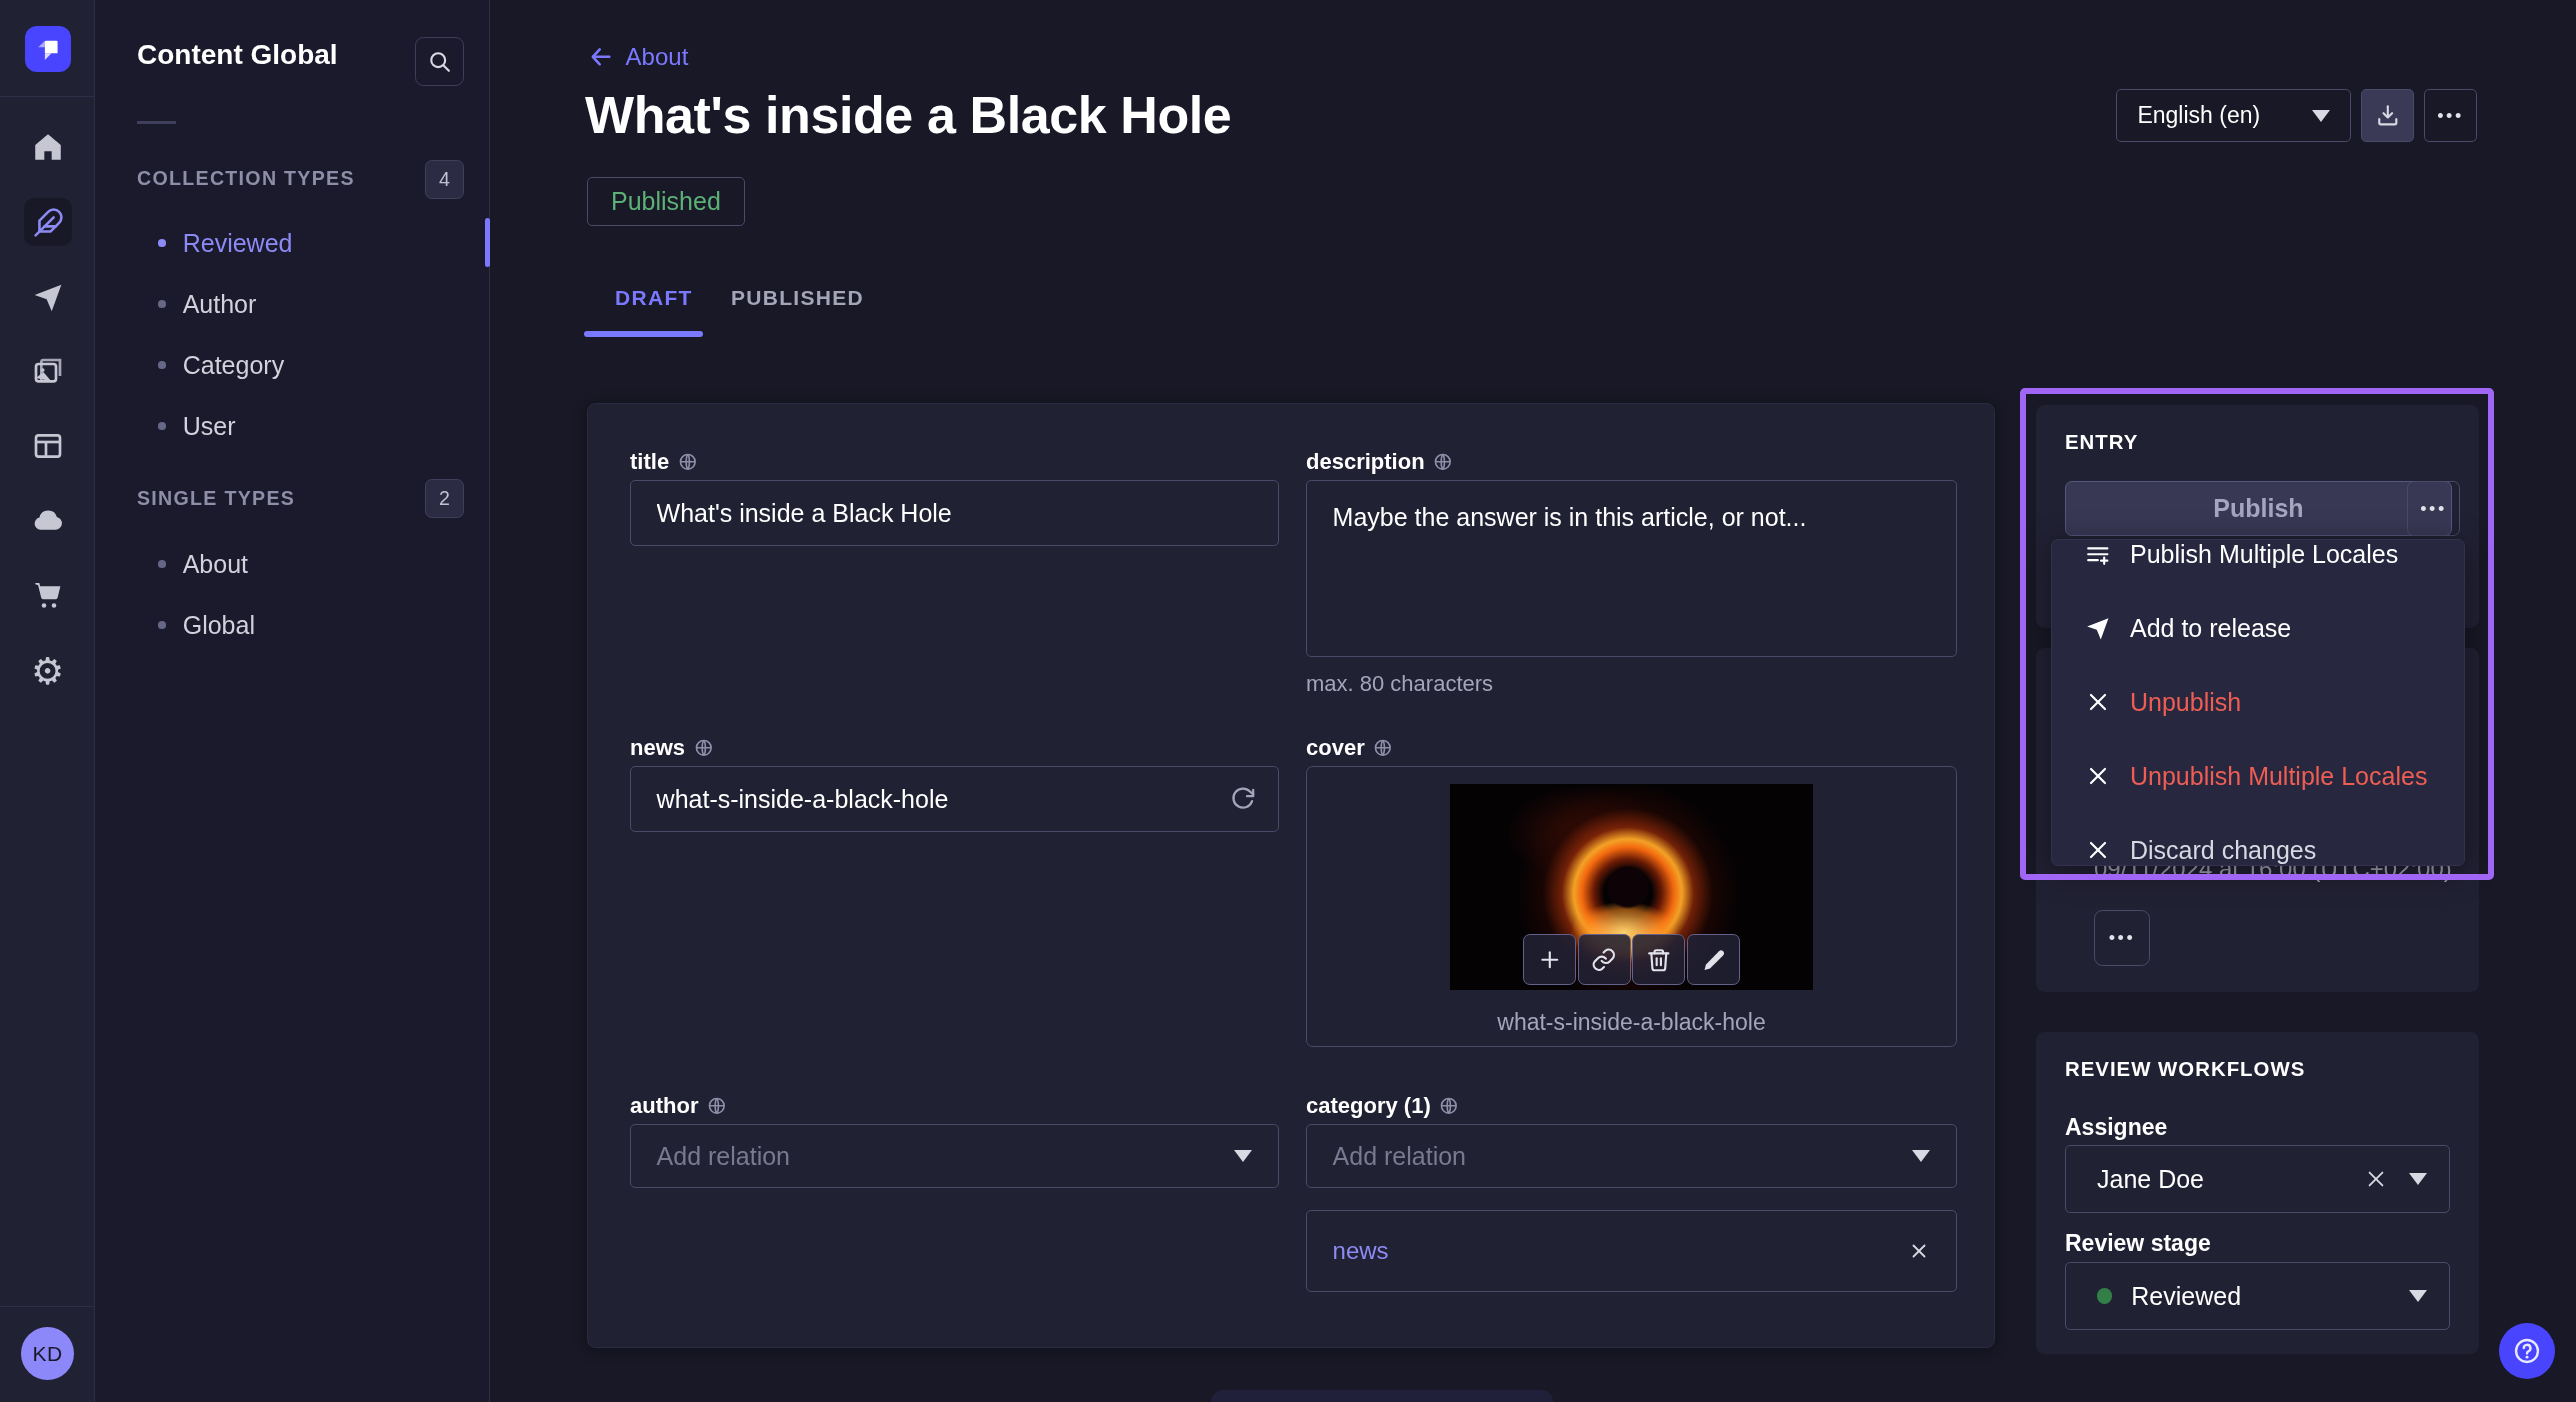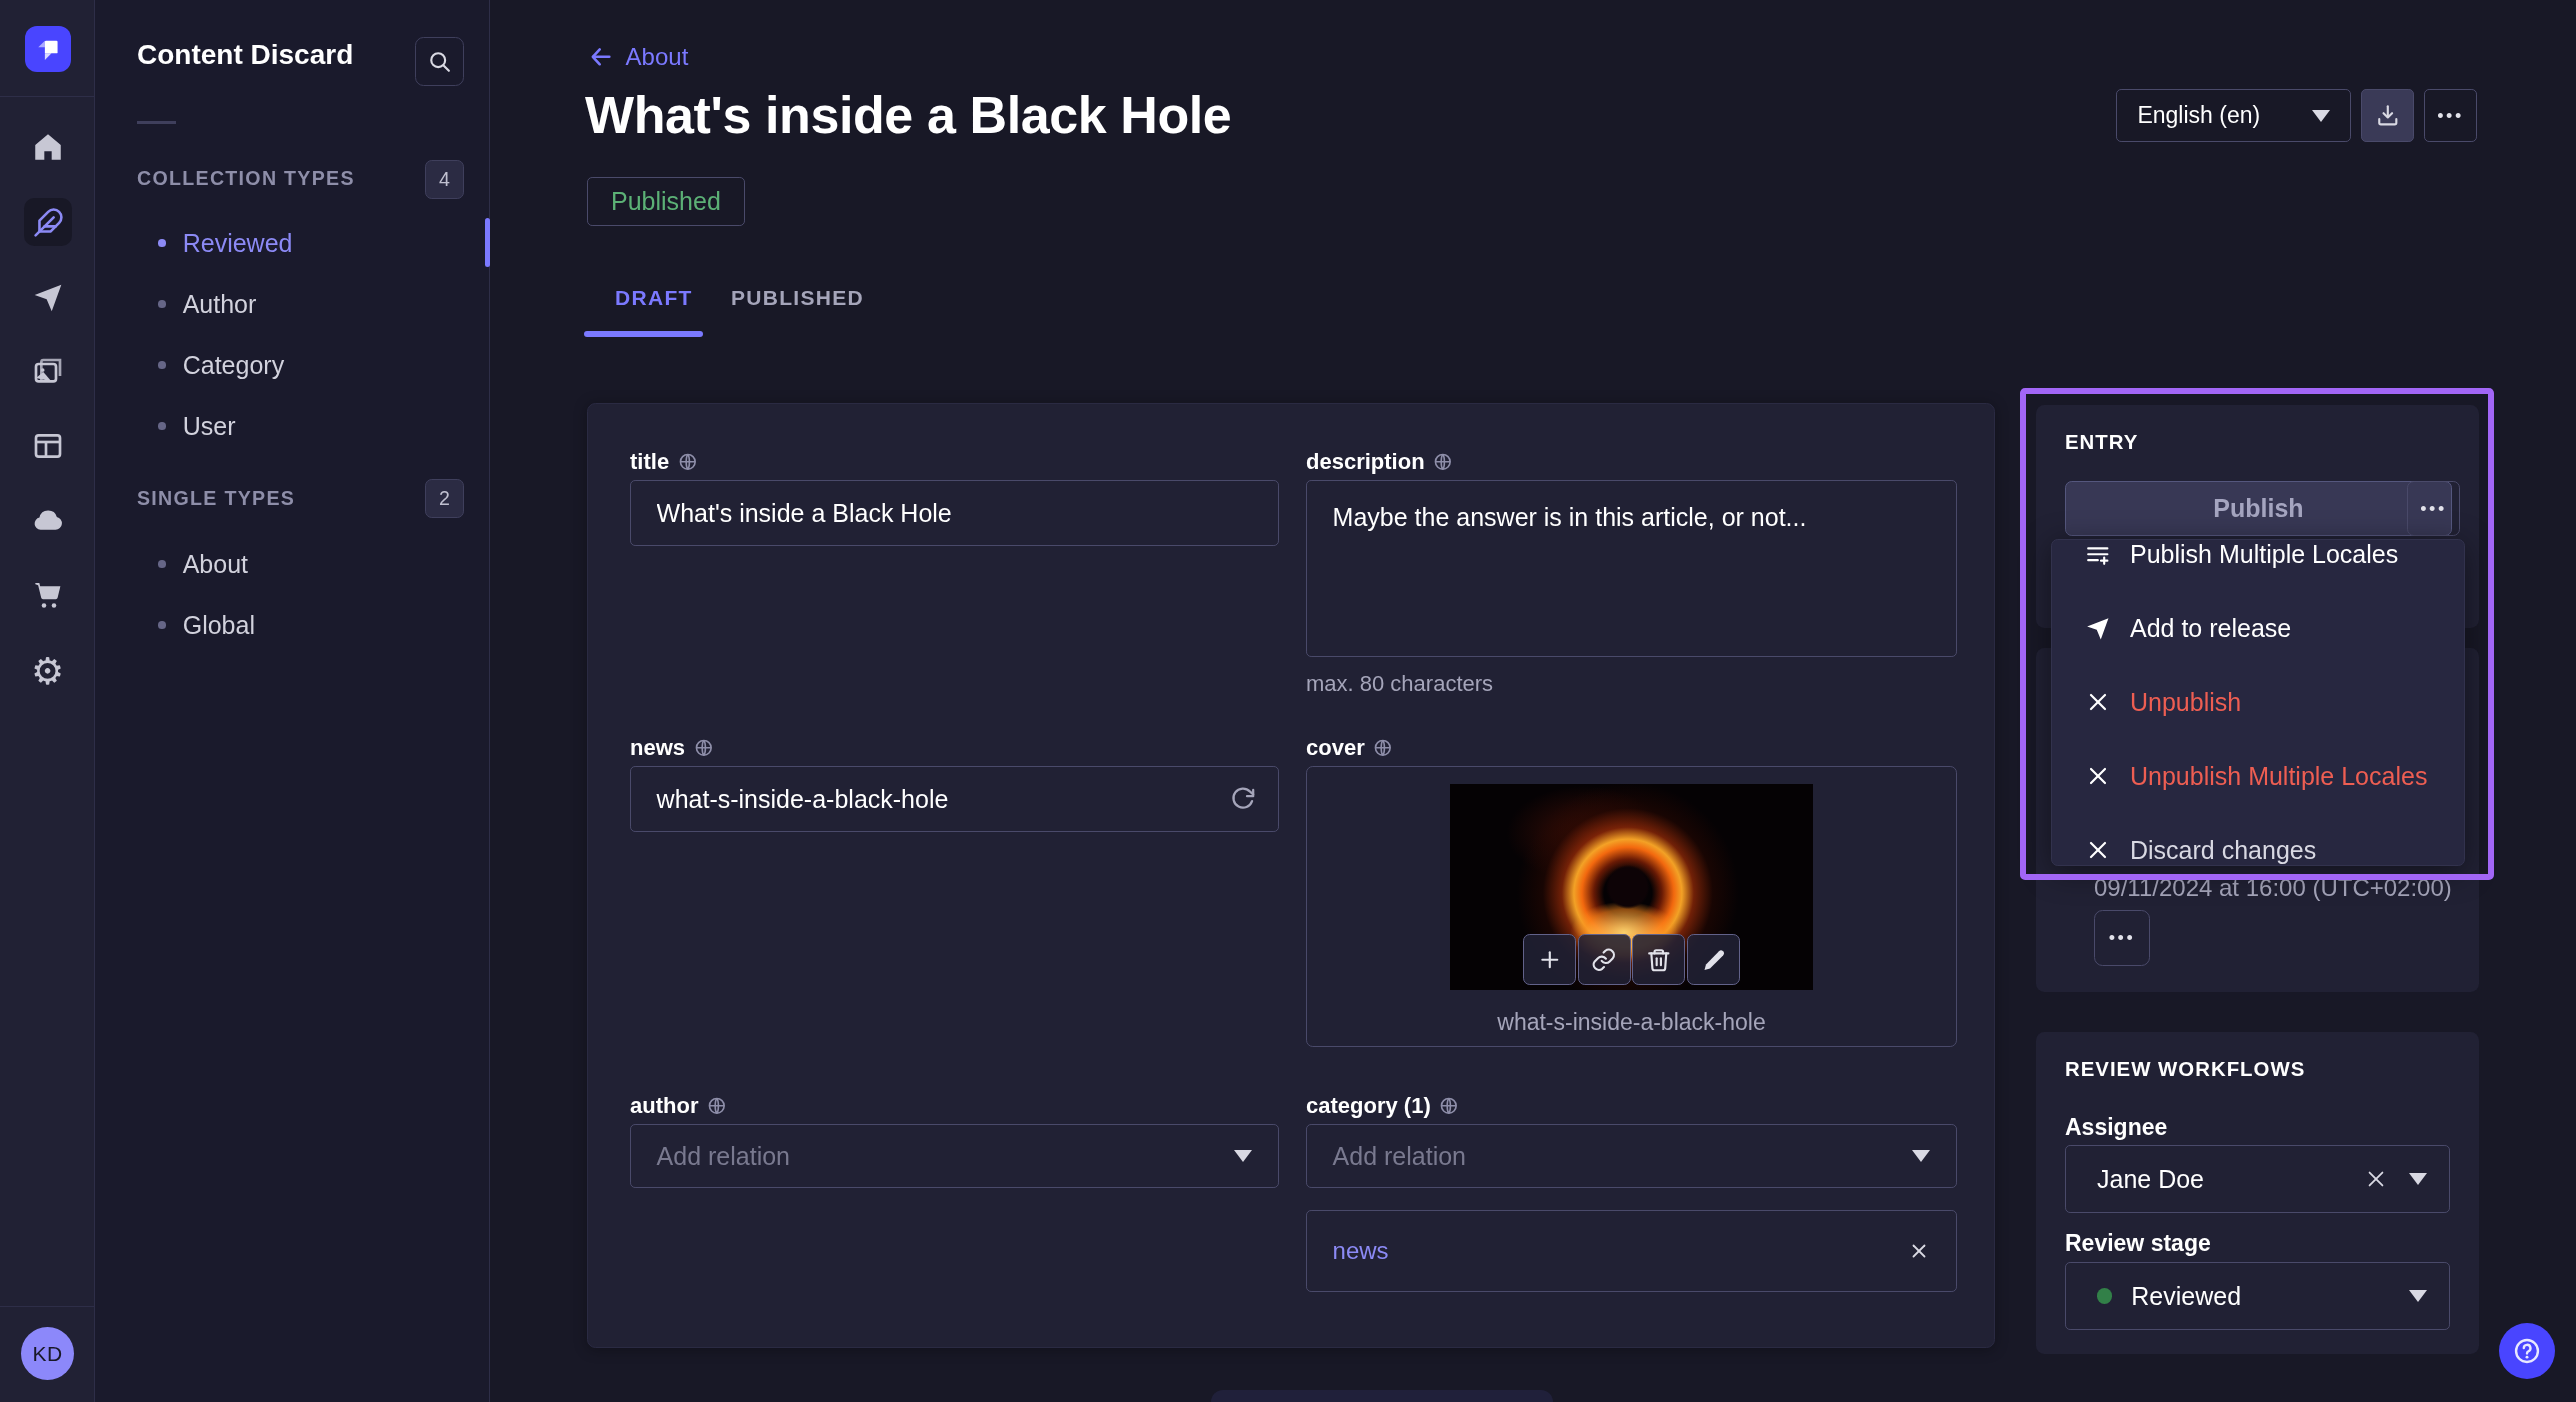--- a/index.html
+++ b/index.html
@@ -163,21 +163,21 @@
   </div>
   <div class="rail-ic" style="top:647px">
     <span style="font-size:37px;color:#c7c7d4;font-family:'DejaVu Sans',sans-serif;line-height:1">⚙</span>
   </div>
 
   <div class="rail-sep" style="top:1306px"></div>
   <div class="avatar">KD</div>
 </aside>
 
 <aside class="subnav">
-  <h1>Content Discard</h1>
+  <h1>Content Global</h1>
   <button class="search-btn">
     <span>
         <svg width="25.6" height="25.6" viewBox="0 0 24 24" fill="none" stroke="#d9d9e3" stroke-width="2" stroke-linecap="round">
           <circle cx="10.5" cy="10.5" r="6.5"></circle>
           <line x1="15.5" y1="15.5" x2="20.5" y2="20.5"></line>
         </svg>
       </span>
   </button>
   <div class="subnav-sep"></div>
 
@@ -382,21 +382,21 @@
 
 <div class="side-card" style="top:405px;height:223px">
   <div class="side-head">ENTRY</div>
   <div class="publish-btn">Publish</div>
   <div class="entry-more">
       <span class="dots">•••</span>
     </div>
 </div>
 
 <div class="side-card" style="top:648px;height:344px">
-  <div class="sched-date" style="top:226px">09/11/2024 at 16:00 (UTC+02:00)</div>
+  <div class="sched-date" style="top:207px">09/11/2024 at 16:00 (UTC+02:00)</div>
   <div class="sched-more" style="top:262px">
       <span class="dots">•••</span>
     </div>
 </div>
 
 <div class="menu">
   <div class="menu-item">
     <span class="mi">
         <svg width="25.6" height="25.6" viewBox="0 0 24 24" fill="none" stroke="#fff" stroke-width="2" stroke-linecap="round">
           <line x1="3" y1="6" x2="21" y2="6"></line>

